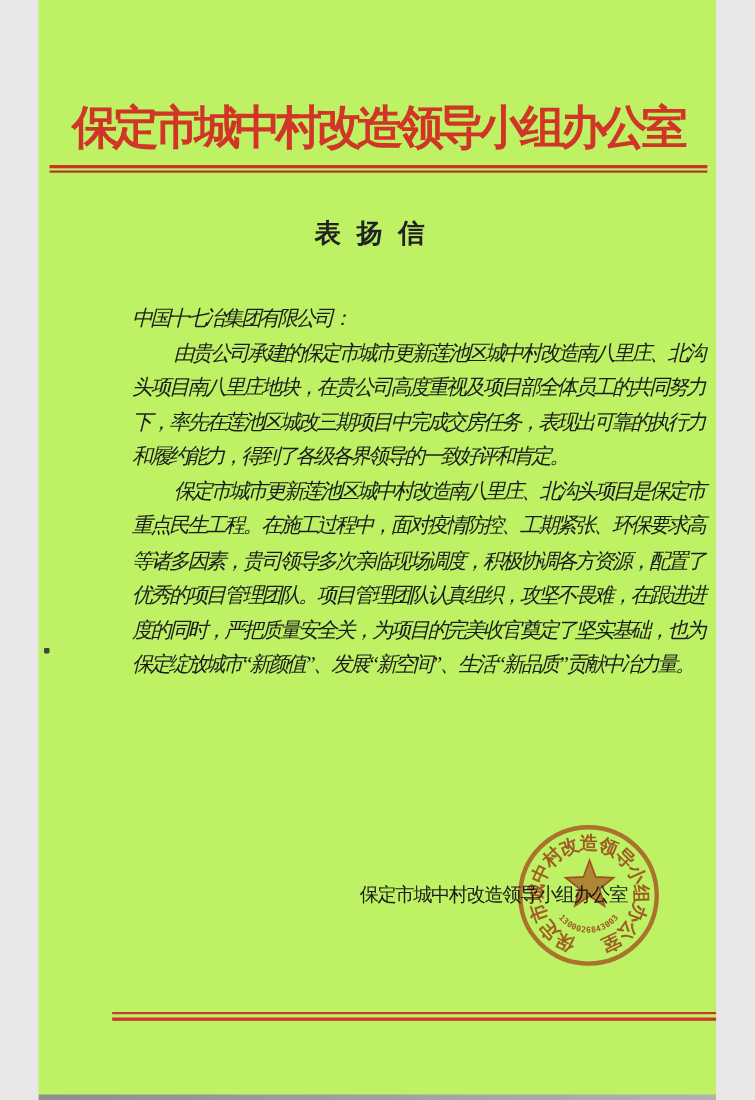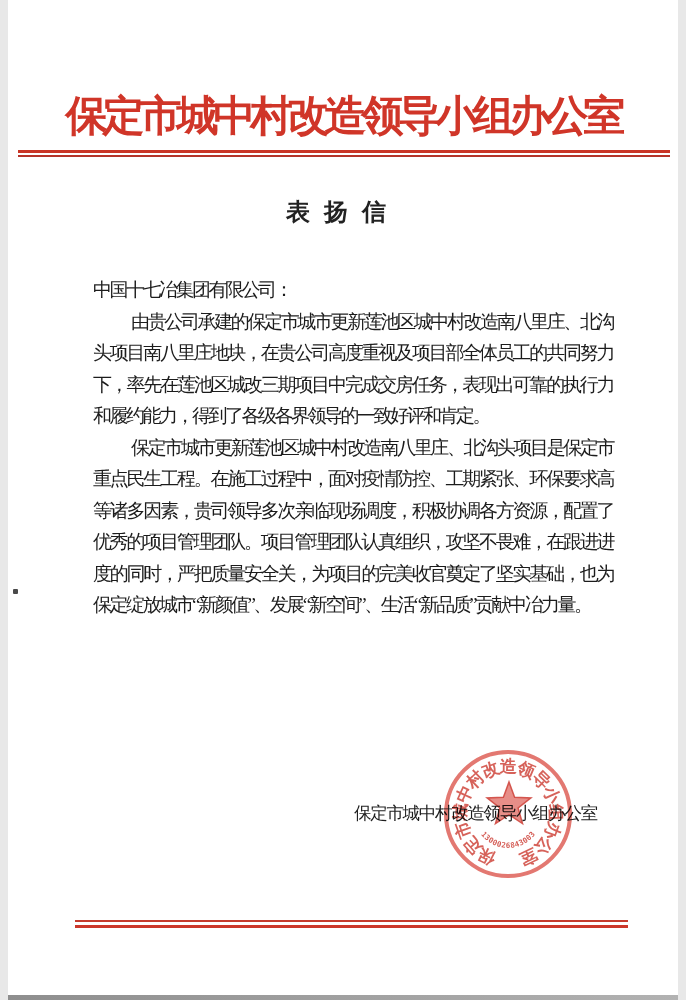--- a/index.html
+++ b/index.html
@@ -1,20 +1,20 @@
 <!DOCTYPE html>
 <html><head>
 <meta charset="utf-8">
 <style>
   html,body{margin:0;padding:0;background:#e8e8e8;}
   .page{
     position:relative;
-    width:670px;height:1000px;
+    width:616px;height:1000px;
     margin:0 auto;
-    background:#ffffff;
+    background:#bef264;
     overflow:hidden;
     font-family:"Liberation Serif","DejaVu Serif",serif;
     color:#1c1c1c;
   }
   .org-title{
     position:absolute;top:88px;left:0;width:100%;
     text-align:center;
     font-size:42px;font-weight:700;
     letter-spacing:-5px;
     color:#d03528;
@@ -31,20 +31,21 @@
     letter-spacing:14px;
     color:#222;
     white-space:nowrap;
   }
   .letter-body{
     position:absolute;top:274px;left:85px;width:520px;
     font-size:19px;
     letter-spacing:-2.5px;
     line-height:31.5px;
     text-align:justify;
+    font-style:italic;
   }
   .letter-body p{margin:0;}
   .letter-body p.para{text-indent:38px;}
   .sign-block{
     position:absolute;top:802px;right:81px;
     text-align:center;
     font-size:17.5px;letter-spacing:-1.3px;
     line-height:22px;
   }
   .sign-block .sign-date{margin-top:13px;letter-spacing:0.5px;}

